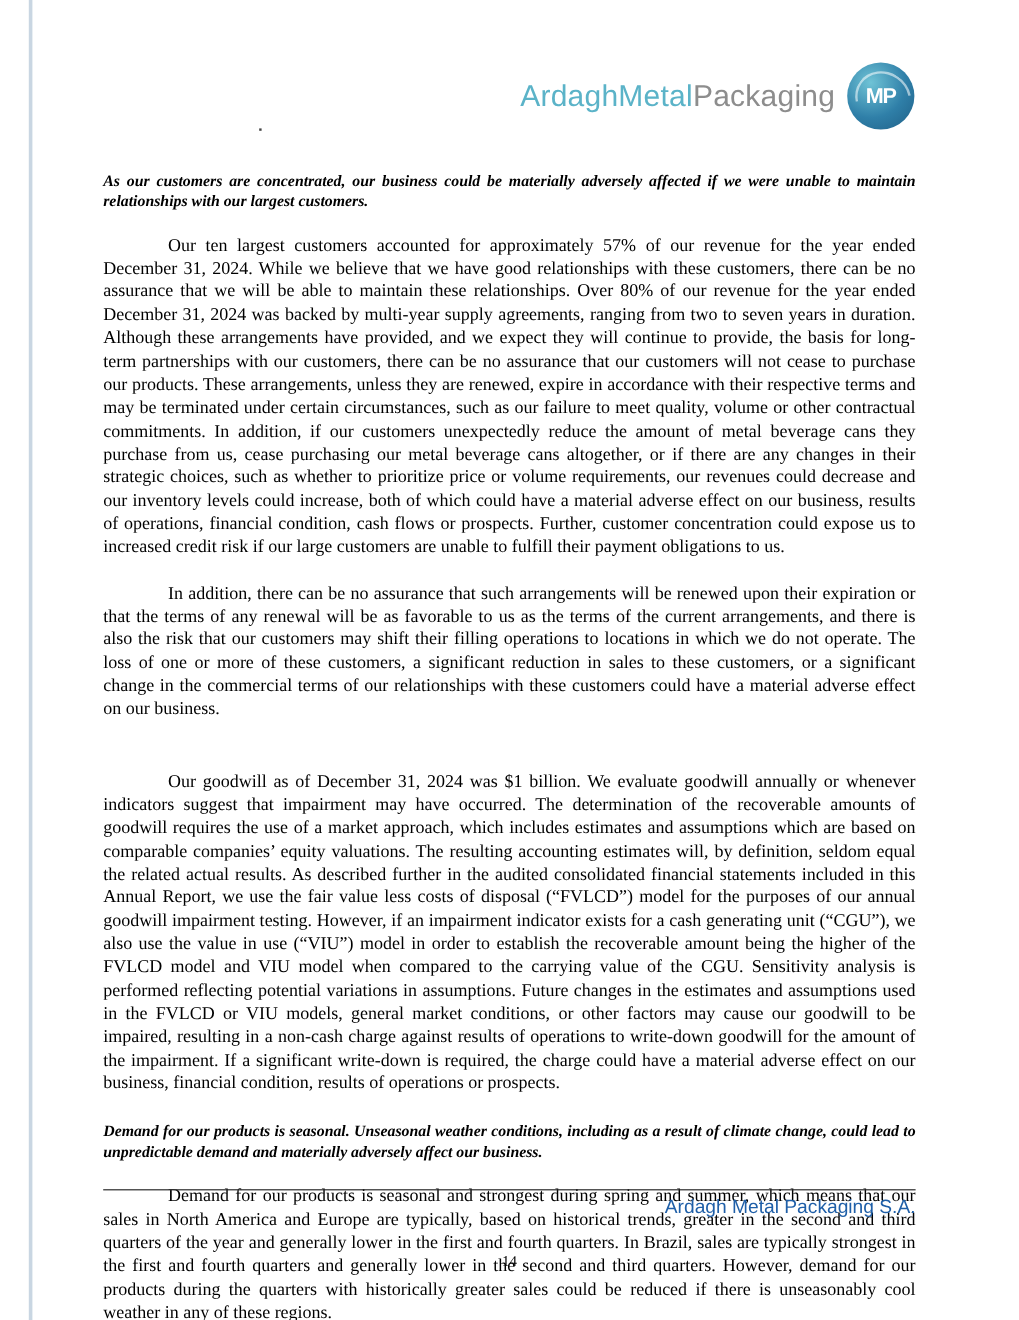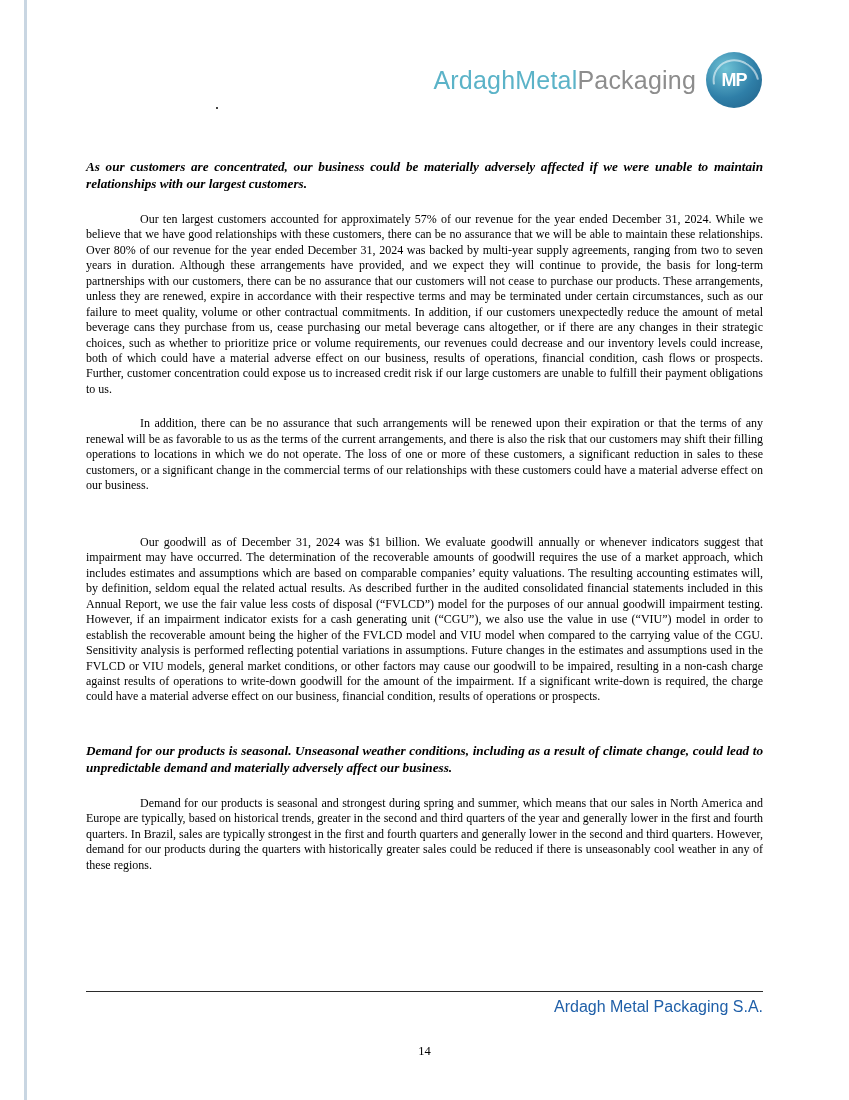--- a/index.html
+++ b/index.html
@@ -98,25 +98,25 @@
     position: absolute;
     left: 86px;
     top: 143px;
     width: 677px;
   }
   h2.heading {
     font-size: 13.2px;
     font-weight: bold;
     font-style: italic;
     line-height: 1.28;
-    margin: 16px 0 0 0;
+    margin: 0 0 0 0;
     text-align: justify;
   }
   p.para {
-    font-size: 12px;
+    font-size: 15px;
     line-height: 1.29;
     margin: 0;
     text-align: justify;
     text-indent: 54px;
     hyphens: none;
   }
   .gap-md { height: 19px; }
   .gap-lg { height: 22px; }
 
   

